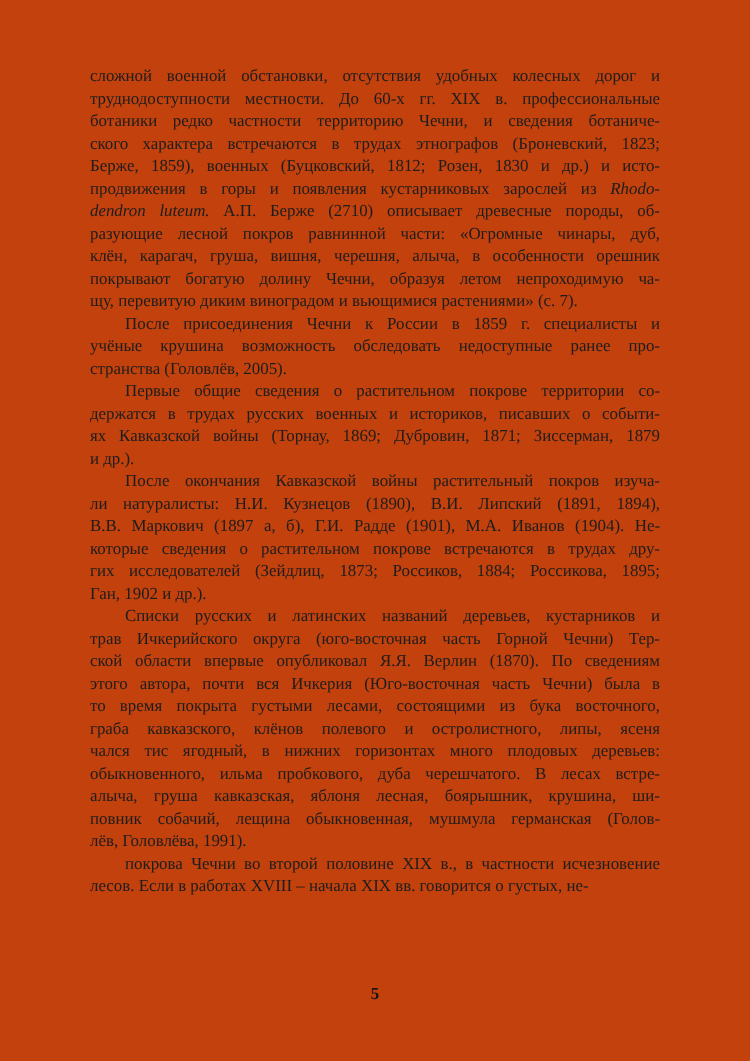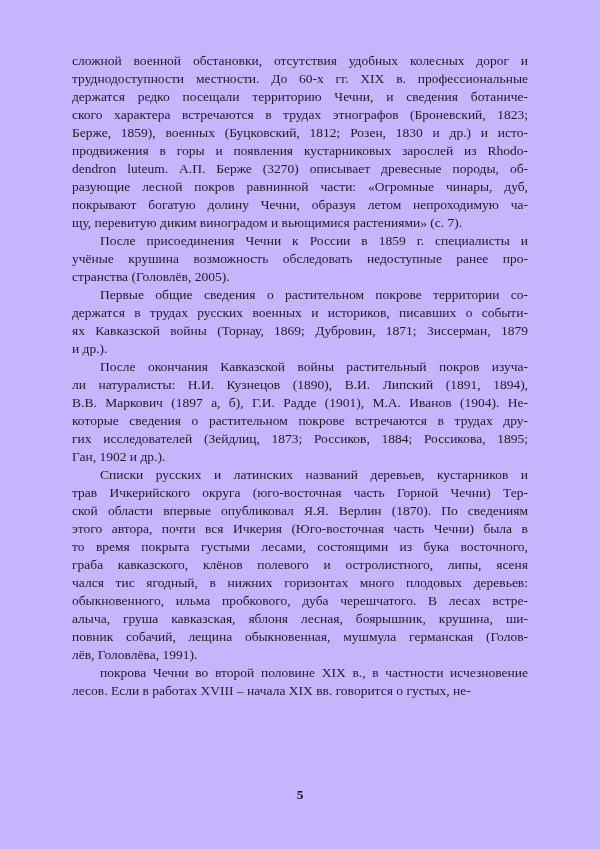--- a/index.html
+++ b/index.html
@@ -5,21 +5,21 @@
   html, body { margin: 0; padding: 0; }
   body {
     width: 600px; height: 849px;
     background: #fdfdfc;
     position: relative;
     overflow: hidden;
   }
   .page {
     position: absolute;
     inset: 0;
-    background: #c4b5fd;
+    background: #c2410c;
   }
   .textblock {
     position: absolute;
     left: 72px;
     top: 52px;
     width: 456px;
     font-family: "Liberation Serif", "DejaVu Serif", serif;
     font-size: 13.5px;
     line-height: 18px;
     color: #1d1d1d;
@@ -31,21 +31,21 @@
     text-align-last: justify;
     height: 18px;
     overflow: visible;
   }
   .line.last {
     text-align-last: left;
   }
   .para.indent .line:first-child {
     text-indent: 28px;
   }
-  .it { }
+  .it { font-style: italic; }
   .pagenum {
     position: absolute;
     top: 786px;
     left: 72px;
     width: 456px;
     text-align: center;
     font-family: "Liberation Serif", "DejaVu Serif", serif;
     font-size: 13.5px;
     line-height: 18px;
     font-weight: bold;
@@ -53,26 +53,27 @@
   }
 </style>
 </head>
 <body>
 
 <div class="page">
   <div class="textblock">
       <div class="para">
         <div class="line"><span>сложной военной обстановки, отсутствия удобных колесных дорог и</span></div>
         <div class="line"><span>труднодоступности местности. До 60-х гг. XIX в. профессиональные</span></div>
-        <div class="line"><span>держатся редко посещали территорию Чечни, и сведения ботаниче-</span></div>
+        <div class="line"><span>ботаники редко частности территорию Чечни, и сведения ботаниче-</span></div>
         <div class="line"><span>ского характера встречаются в трудах этнографов (Броневский, 1823;</span></div>
         <div class="line"><span>Берже, 1859), военных (Буцковский, 1812; Розен, 1830 и др.) и исто-</span></div>
         <div class="line"><span>продвижения в горы и появления кустарниковых зарослей из </span><span class="it">Rhodo-</span></div>
-        <div class="line"><span class="it">dendron luteum.</span><span> А.П. Берже (3270) описывает древесные породы, об-</span></div>
+        <div class="line"><span class="it">dendron luteum.</span><span> А.П. Берже (2710) описывает древесные породы, об-</span></div>
         <div class="line"><span>разующие лесной покров равнинной части: «Огромные чинары, дуб,</span></div>
+        <div class="line"><span>клён, карагач, груша, вишня, черешня, алыча, в особенности орешник</span></div>
         <div class="line"><span>покрывают богатую долину Чечни, образуя летом непроходимую ча-</span></div>
         <div class="line last"><span>щу, перевитую диким виноградом и вьющимися растениями» (с. 7).</span></div>
       </div>
       <div class="para indent">
         <div class="line"><span>После присоединения Чечни к России в 1859 г. специалисты и</span></div>
         <div class="line"><span>учёные крушина возможность обследовать недоступные ранее про-</span></div>
         <div class="line last"><span>странства (Головлёв, 2005).</span></div>
       </div>
       <div class="para indent">
         <div class="line"><span>Первые общие сведения о растительном покрове территории со-</span></div>

